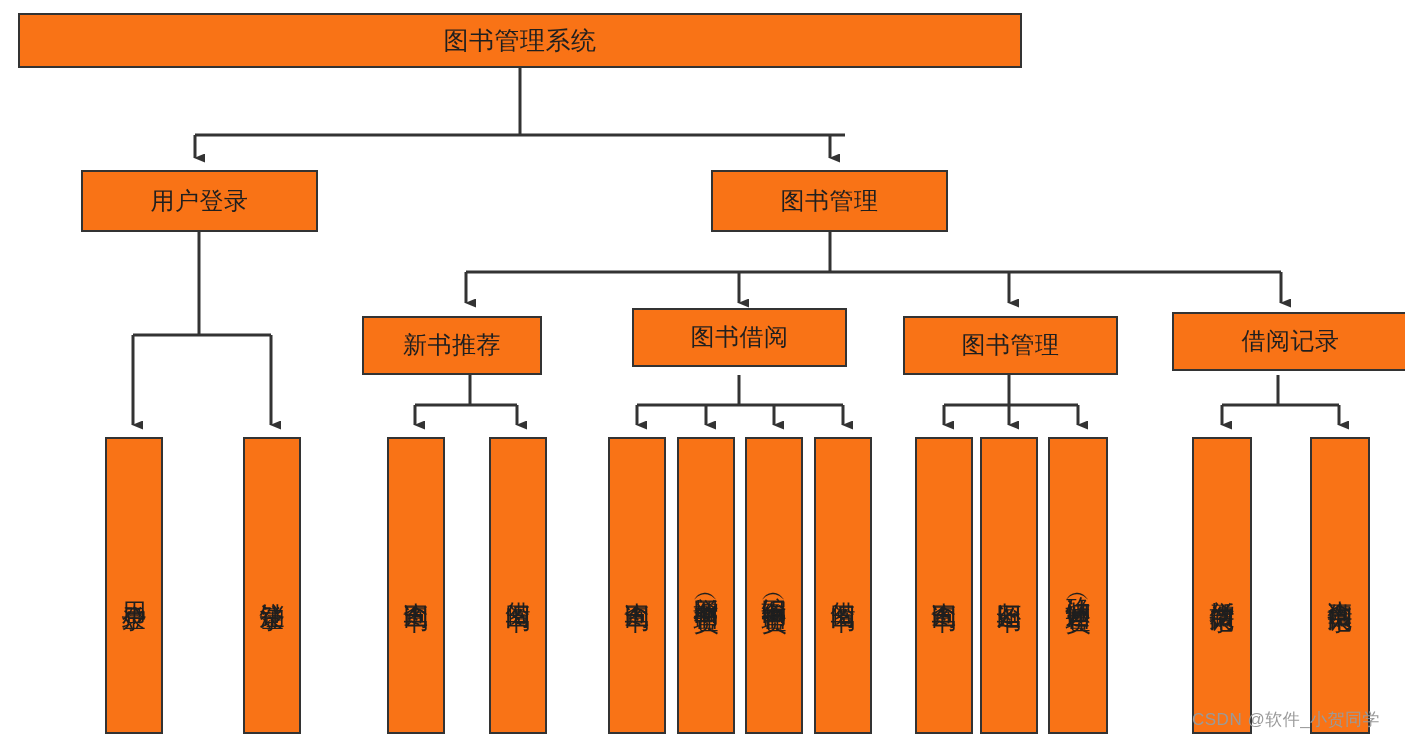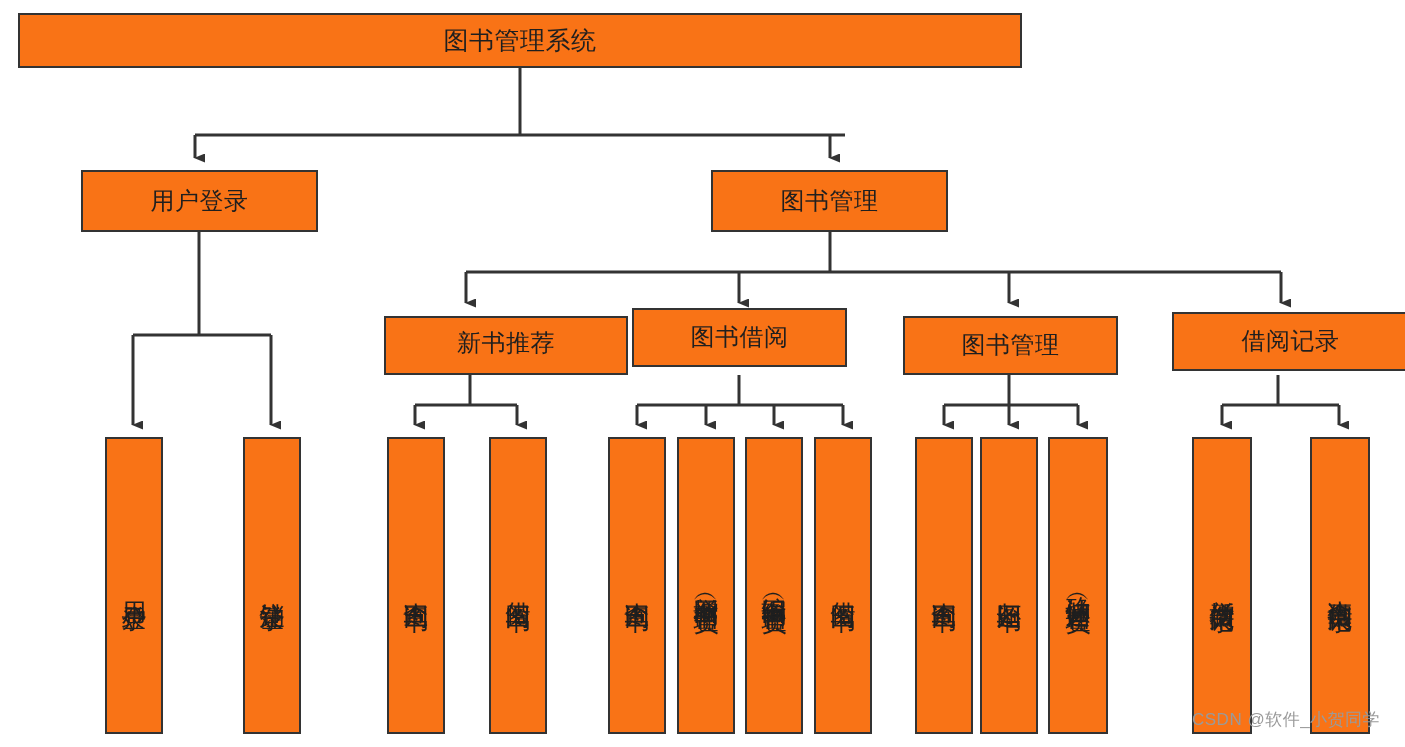--- a/index.html
+++ b/index.html
@@ -122,21 +122,21 @@
     <span class="label">图书管理系统</span>
   </div>
 
   <div class="node node-l2" style="left:81px; top:170px; width:237px; height:62px;">
     <span class="label">用户登录</span>
   </div>
   <div class="node node-l2" style="left:711px; top:170px; width:237px; height:62px;">
     <span class="label">图书管理</span>
   </div>
 
-  <div class="node node-l3" style="left:384px; top:316px; width:244px; height:59px;font-family:Liberation Mono, monospace;">
+  <div class="node node-l3" style="left:362px; top:316px; width:180px; height:59px;">
     <span class="label">新书推荐</span>
   </div>
   <div class="node node-l3" style="left:632px; top:308px; width:215px; height:59px;">
     <span class="label">图书借阅</span>
   </div>
   <div class="node node-l3" style="left:903px; top:316px; width:215px; height:59px;">
     <span class="label">图书管理</span>
   </div>
   <div class="node node-l3" style="left:1172px; top:312px; width:237px; height:59px;align-items:center;">
     <span class="label">借阅记录</span>

